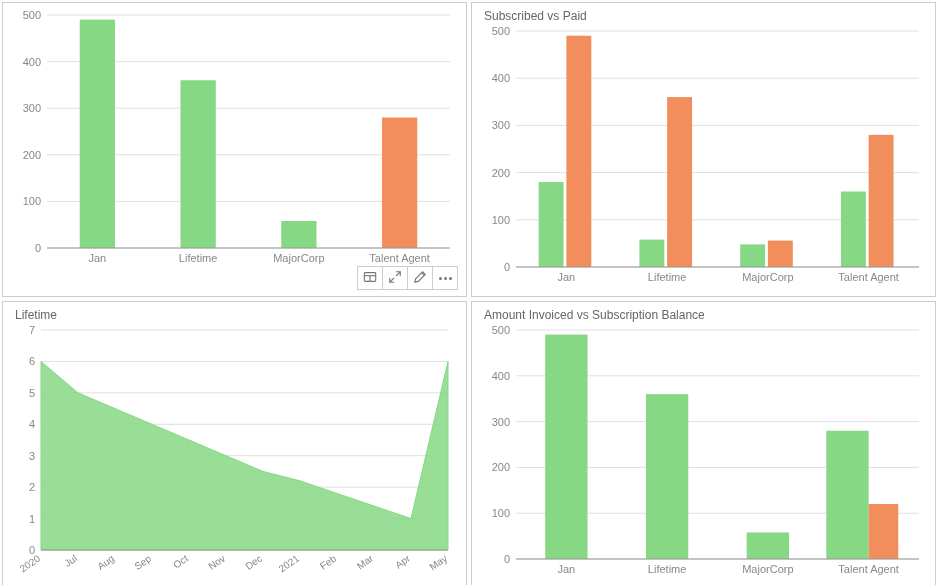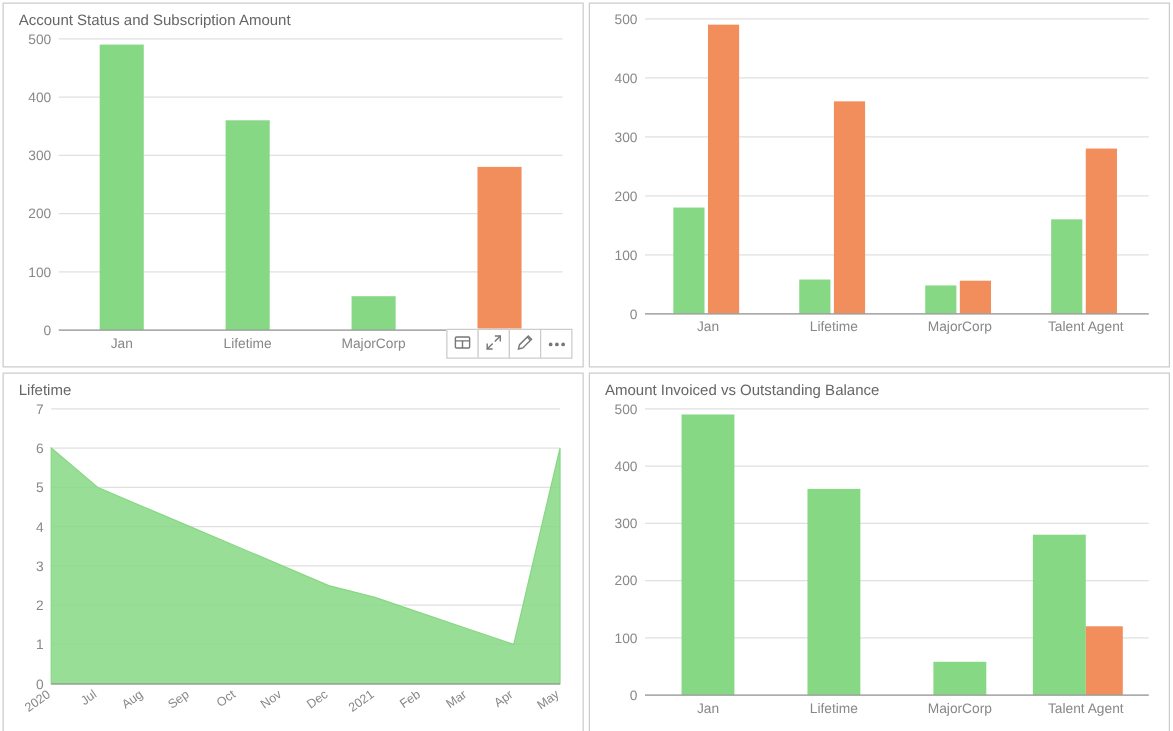--- a/index.html
+++ b/index.html
@@ -64,21 +64,20 @@
   .dots { display:flex; gap:2px; }
   .dots span { width:3px; height:3px; background:#777; border-radius:50%; }
   svg text { font-family: Arial, Helvetica, sans-serif; fill:#888; }
 </style>
 </head>
 <body>
 
 <div class="grid">
 
   <div class="panel">
-    <div class="panel-title">Account Status and Subscription Amount</div>
     <div class="chart" id="chart-tl"><svg width="447" height="261" viewBox="0 0 447 261">
           <line x1="36" y1="239" x2="439" y2="239" stroke="#e0e0e0" stroke-width="1"></line>
           <text x="30" y="243" text-anchor="end" font-size="11">0</text>
           <line x1="36" y1="192.4" x2="439" y2="192.4" stroke="#e0e0e0" stroke-width="1"></line>
           <text x="30" y="196.4" text-anchor="end" font-size="11">100</text>
           <line x1="36" y1="145.8" x2="439" y2="145.8" stroke="#e0e0e0" stroke-width="1"></line>
           <text x="30" y="149.8" text-anchor="end" font-size="11">200</text>
           <line x1="36" y1="99.20000000000002" x2="439" y2="99.20000000000002" stroke="#e0e0e0" stroke-width="1"></line>
           <text x="30" y="103.20000000000002" text-anchor="end" font-size="11">300</text>
           <line x1="36" y1="52.599999999999994" x2="439" y2="52.599999999999994" stroke="#e0e0e0" stroke-width="1"></line>
@@ -127,20 +126,21 @@
         <span class="dots">
             <span></span>
             <span></span>
             <span></span>
           </span>
       </button>
     </div>
   </div>
 
   <div class="panel">
+    <div class="panel-title">Subscribed vs Paid</div>
     <div class="chart" id="chart-tr"><svg width="447" height="264" viewBox="0 0 447 264">
           <line x1="36" y1="242" x2="439" y2="242" stroke="#e0e0e0" stroke-width="1"></line>
           <text x="30" y="246" text-anchor="end" font-size="11">0</text>
           <line x1="36" y1="194.8" x2="439" y2="194.8" stroke="#e0e0e0" stroke-width="1"></line>
           <text x="30" y="198.8" text-anchor="end" font-size="11">100</text>
           <line x1="36" y1="147.6" x2="439" y2="147.6" stroke="#e0e0e0" stroke-width="1"></line>
           <text x="30" y="151.6" text-anchor="end" font-size="11">200</text>
           <line x1="36" y1="100.4" x2="439" y2="100.4" stroke="#e0e0e0" stroke-width="1"></line>
           <text x="30" y="104.4" text-anchor="end" font-size="11">300</text>
           <line x1="36" y1="53.19999999999999" x2="439" y2="53.19999999999999" stroke="#e0e0e0" stroke-width="1"></line>
@@ -193,21 +193,21 @@
           <text x="289" y="236" text-anchor="end" font-size="10" transform="rotate(-35 289 236)">2021</text>
           <text x="326" y="236" text-anchor="end" font-size="10" transform="rotate(-35 326 236)">Feb</text>
           <text x="363" y="236" text-anchor="end" font-size="10" transform="rotate(-35 363 236)">Mar</text>
           <text x="400" y="236" text-anchor="end" font-size="10" transform="rotate(-35 400 236)">Apr</text>
           <text x="437" y="236" text-anchor="end" font-size="10" transform="rotate(-35 437 236)">May</text>
           <line x1="30" y1="226" x2="437" y2="226" stroke="#999" stroke-width="1"></line>
         </svg></div>
   </div>
 
   <div class="panel">
-    <div class="panel-title">Amount Invoiced vs Outstanding Balance</div>
+    <div class="panel-title">Amount Invoiced vs Subscription Balance</div>
     <div class="chart" id="chart-br"><svg width="447" height="257" viewBox="0 0 447 257">
           <line x1="36" y1="235" x2="439" y2="235" stroke="#e0e0e0" stroke-width="1"></line>
           <text x="30" y="239" text-anchor="end" font-size="11">0</text>
           <line x1="36" y1="189.2" x2="439" y2="189.2" stroke="#e0e0e0" stroke-width="1"></line>
           <text x="30" y="193.2" text-anchor="end" font-size="11">100</text>
           <line x1="36" y1="143.39999999999998" x2="439" y2="143.39999999999998" stroke="#e0e0e0" stroke-width="1"></line>
           <text x="30" y="147.39999999999998" text-anchor="end" font-size="11">200</text>
           <line x1="36" y1="97.6" x2="439" y2="97.6" stroke="#e0e0e0" stroke-width="1"></line>
           <text x="30" y="101.6" text-anchor="end" font-size="11">300</text>
           <line x1="36" y1="51.79999999999998" x2="439" y2="51.79999999999998" stroke="#e0e0e0" stroke-width="1"></line>

